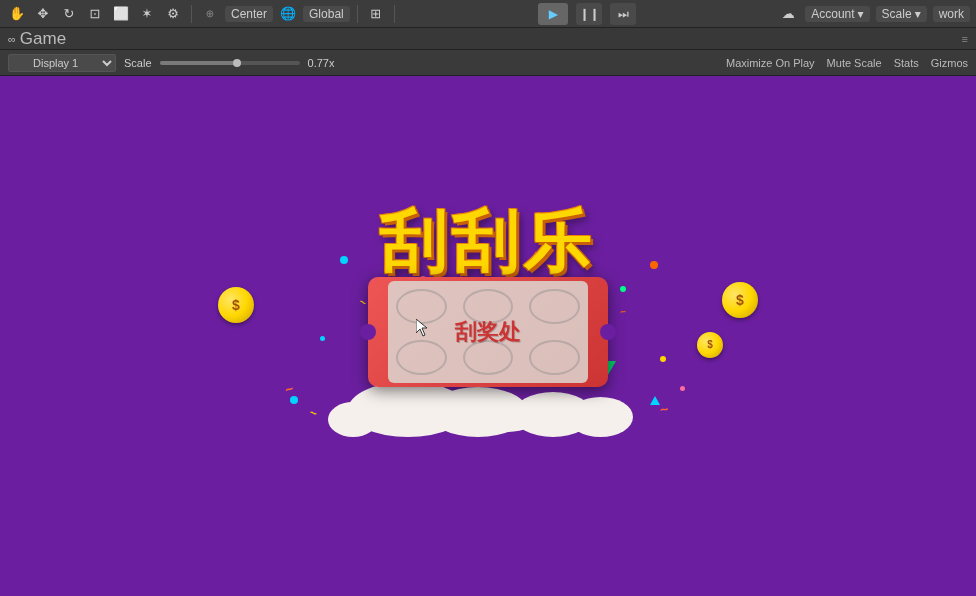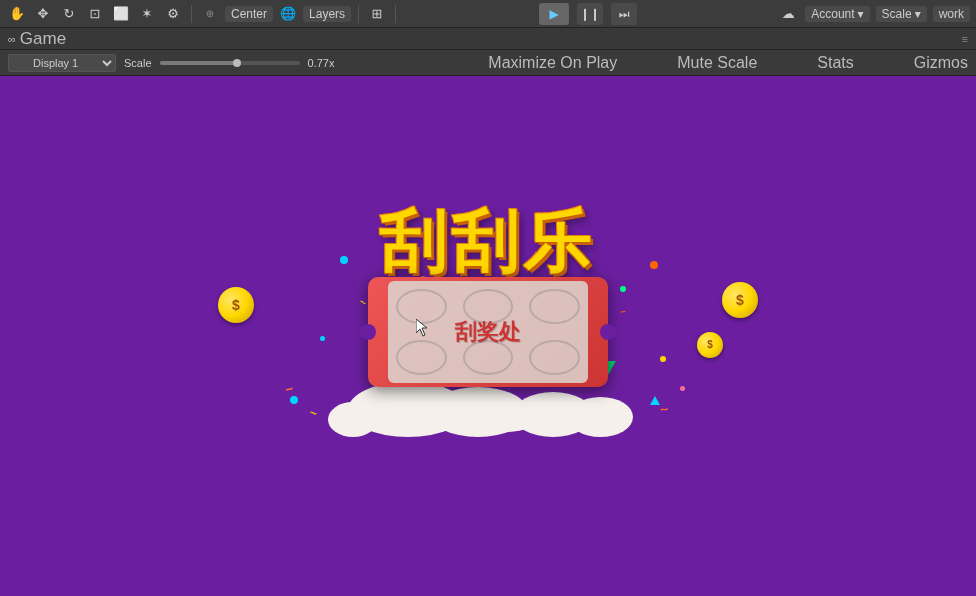--- a/index.html
+++ b/index.html
@@ -71,21 +71,21 @@
     .scale-track {
       width: 140px; height: 4px; background: #555; border-radius: 2px; position: relative;
     }
     .scale-fill { width: 55%; height: 100%; background: #7a7a7a; border-radius: 2px; }
     .scale-thumb {
       width: 8px; height: 8px; background: #bbb; border-radius: 50%;
       position: absolute; top: -2px; left: calc(55% - 4px);
     }
     .scale-val { color: #ccc; font-size: 11px; }
     .displaybar-right { margin-left: auto; display: flex; align-items: center; gap: 12px; }
-    .displaybar-right span { cursor: pointer; color: #bbb; font-size: 16px; margin-left: 48px; }
+    .displaybar-right span { cursor: pointer; color: #bbb; font-size: 11px; }
 
     
     .game-viewport {
       width: 976px;
       height: 520px;
       background: #6b1fa0;
       position: relative;
       overflow: hidden;
       display: flex;
       align-items: center;
@@ -276,21 +276,21 @@
   <div class="toolbar-btn">⬜</div>
   <div class="toolbar-btn">✶</div>
   <div class="toolbar-btn">⚙</div>
   <div class="toolbar-sep"></div>
   <div class="toolbar-btn" style="color:#888; font-size:10px;">⊕</div>
   <div class="toolbar-label">
     <span>Center</span>
   </div>
   <div class="toolbar-btn">🌐</div>
   <div class="toolbar-label">
-    <span>Layers</span>
+    <span>Global</span>
   </div>
   <div class="toolbar-sep"></div>
   <div class="toolbar-btn">⊞</div>
   <div class="toolbar-sep"></div>
 
   <div class="toolbar-center">
     <div class="play-btn active" style="color:#6cf; width:30px;">▶</div>
     <div class="play-btn">❙❙</div>
     <div class="play-btn">⏭</div>
   </div>

